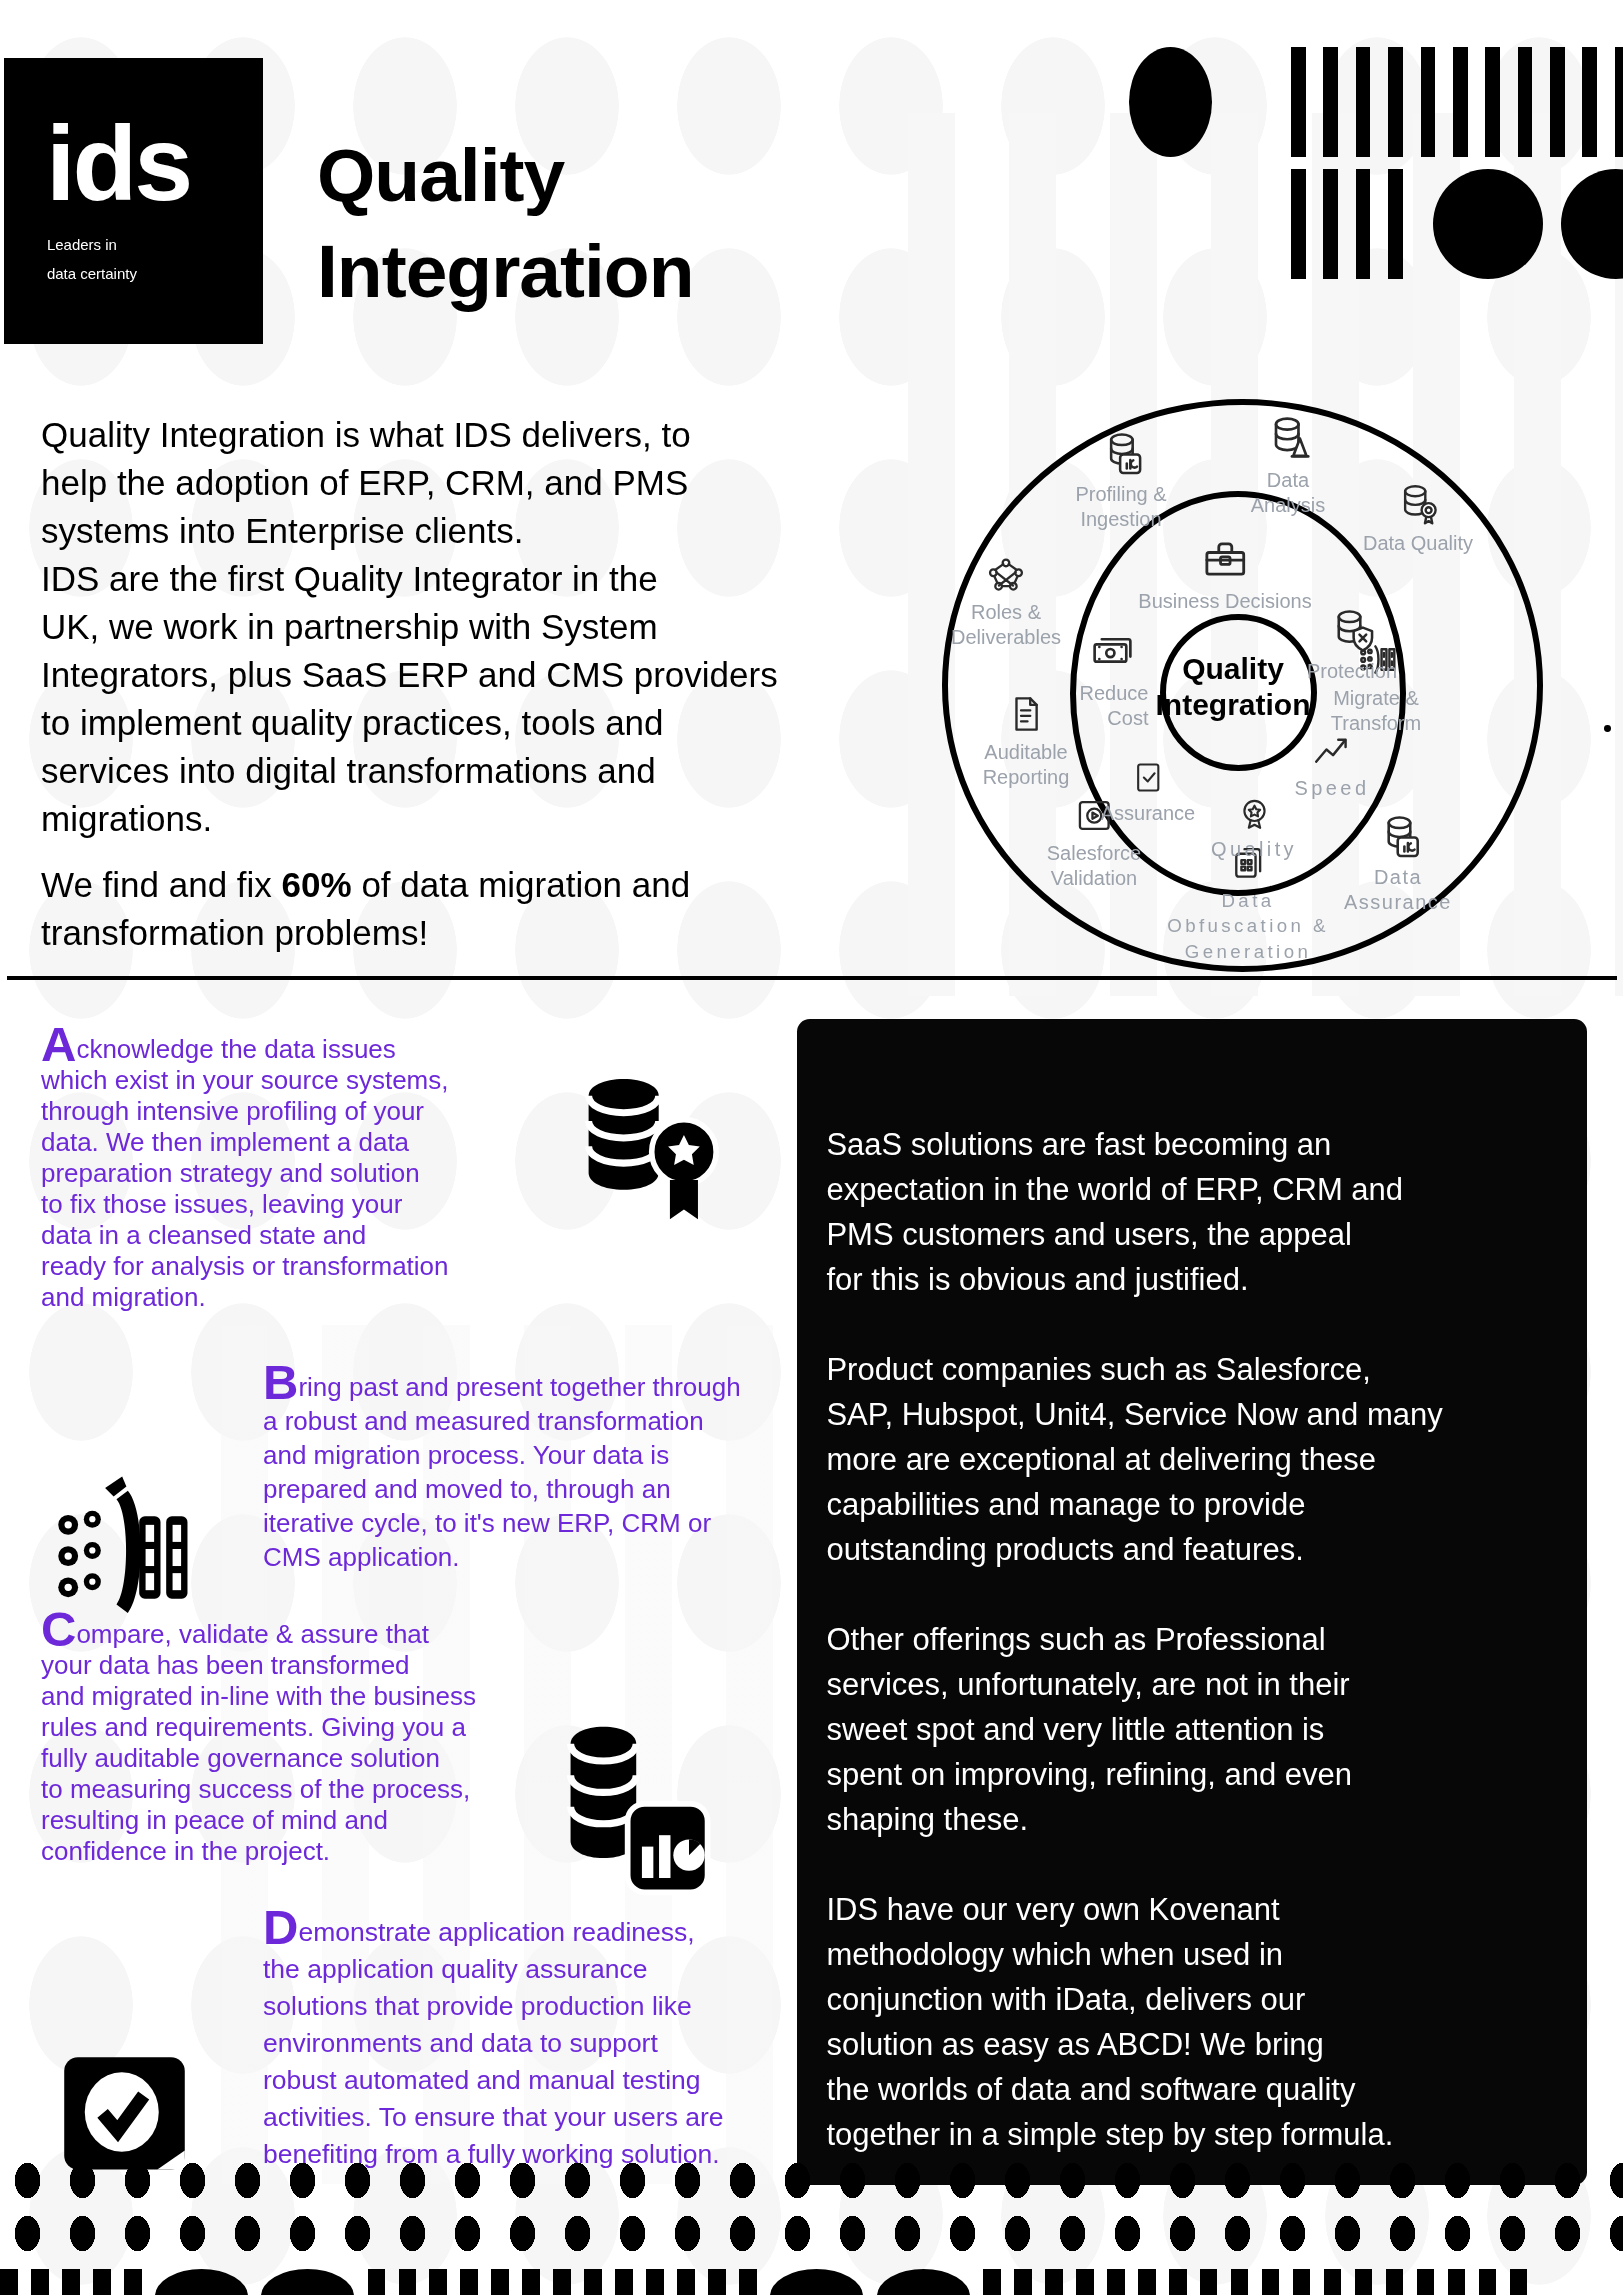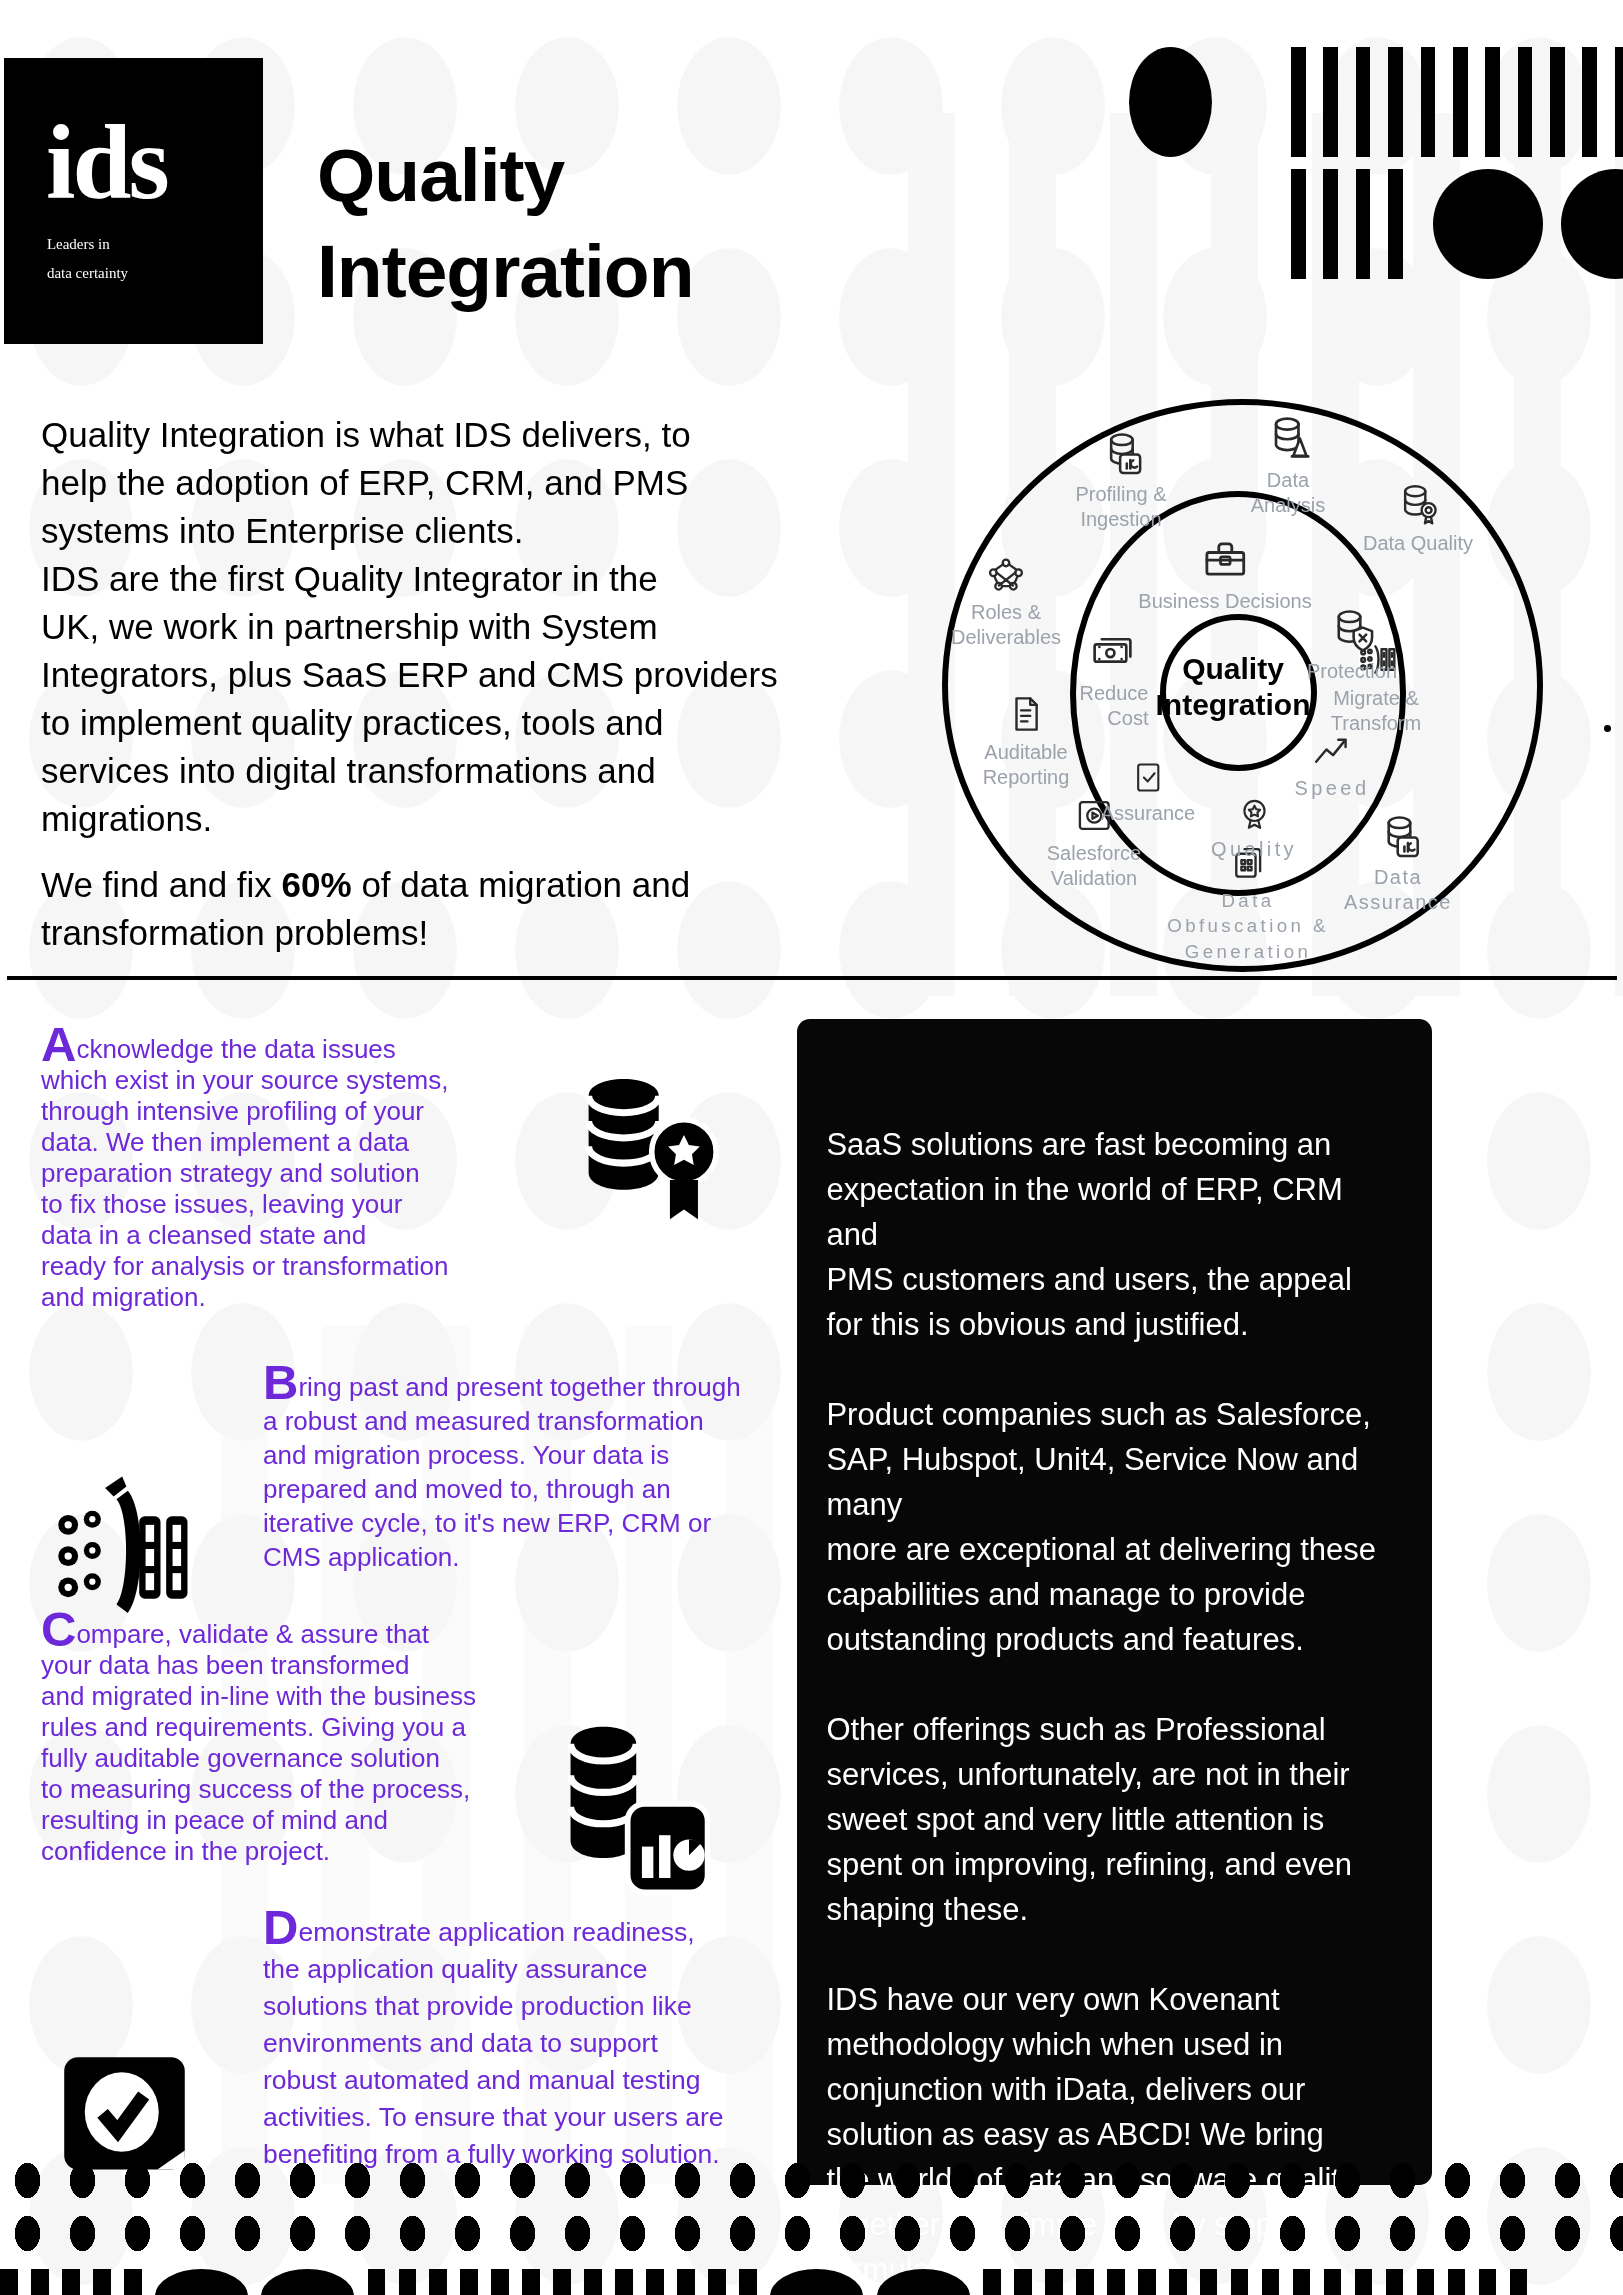--- a/index.html
+++ b/index.html
@@ -6,42 +6,42 @@
   body{font-family:"Liberation Sans", sans-serif; background:#fff;}
   .page{position:relative; width:1623px; height:2295px; background:#fff; overflow:hidden;}
   
   .page::before{content:""; position:absolute; inset:0;
     background-image:radial-gradient(ellipse 52px 69px at 81px 106px, #f6f6f6 99%, transparent 100%);
     background-size:162px 211px; z-index:0;}
   .stripes{position:absolute; z-index:0; background:repeating-linear-gradient(90deg,#f7f7f7 0 47px, transparent 47px 101px);}
   .abs{position:absolute;}
   .prel{white-space:pre-line;}
   
-  .logo-box{left:3.9px; top:58px; width:259px; height:286px; background:#000; color:#fff; z-index:2;font-family:Liberation Serif, serif;}
+  .logo-box{left:3.9px; top:58px; width:259px; height:286px; background:#000; color:#fff; z-index:2;}
   .logo-brand{margin:52px 0 0 42px; font-size:106px; font-weight:bold; line-height:1; letter-spacing:-2.9px;}
   .logo-tagline{margin:13.7px 0 0 43px; font-size:15px; line-height:29.4px;}
   
   .title{left:317px; top:127px; font-size:75px; font-weight:bold; line-height:96px; letter-spacing:-1px; color:#000; z-index:2;}
   
   .intro{left:41px; top:411px; font-size:35px; line-height:48px; color:#000; z-index:2;}
   .intro2{left:41px; top:861px; font-size:35px; line-height:48px; color:#000; z-index:2;}
   .divider{left:7.4px; top:976px; width:1610px; height:4.4px; background:#000; z-index:2;}
   
   .ring{position:absolute; border:6.4px solid #000; border-radius:50%; background:transparent; z-index:2;}
   .dcenter{left:1233px; top:687px; transform:translate(-50%,-50%); font-size:30px; font-weight:bold; line-height:36px; text-align:center; color:#000; z-index:3;}
   .dnode{position:absolute; transform:translateX(-50%); display:flex; flex-direction:column; align-items:center; z-index:3;}
   .dlabel{margin-top:3.9px; font-size:20px; line-height:25.5px; color:#9ba2ab; text-align:center; white-space:pre-line;}
   .sp{letter-spacing:3.4px;}
   .dicon svg{display:block;}
   
   .para{z-index:2; color:#6d28d9;}
   .dropcap{font-weight:bold; line-height:0.8; vertical-align:-2.9px;}
   .bigicon{z-index:2;}
   
-  .saas-box{left:797px; top:1019px; width:635px; height:1166px; background:#070707; border-radius:12.8px; z-index:2; box-sizing:border-box; padding:103px 39px 0 29.4px; color:#fff;}
+  .saas-box{left:797px; top:1019px; width:790px; height:1166px; background:#070707; border-radius:12.8px; z-index:2; box-sizing:border-box; padding:103px 39px 0 29.4px; color:#fff;}
   .saas-box p{margin:0 0 45px 0; font-size:31px; line-height:45px; white-space:pre-line;}
   
   .dotrow{left:0; width:1623px; height:35px; z-index:2;
     background-image:radial-gradient(ellipse 12.8px 17.7px at center, #000 99%, transparent 100%);
     background-size:55px 35px; background-repeat:repeat-x;}
   .bottom-edge{left:0; top:2269px; width:1623px; height:27px; display:flex; align-items:flex-end; gap:13.3px; overflow:hidden; z-index:2;}
   .bar{width:17.7px; height:27px; background:#000; flex:0 0 auto;}
   .dome{width:93px; height:27px; background:#000; border-radius:50% 50% 0 0 / 100% 100% 0 0; flex:0 0 auto;}
   
   .trrow{display:flex; align-items:center; z-index:2;}

